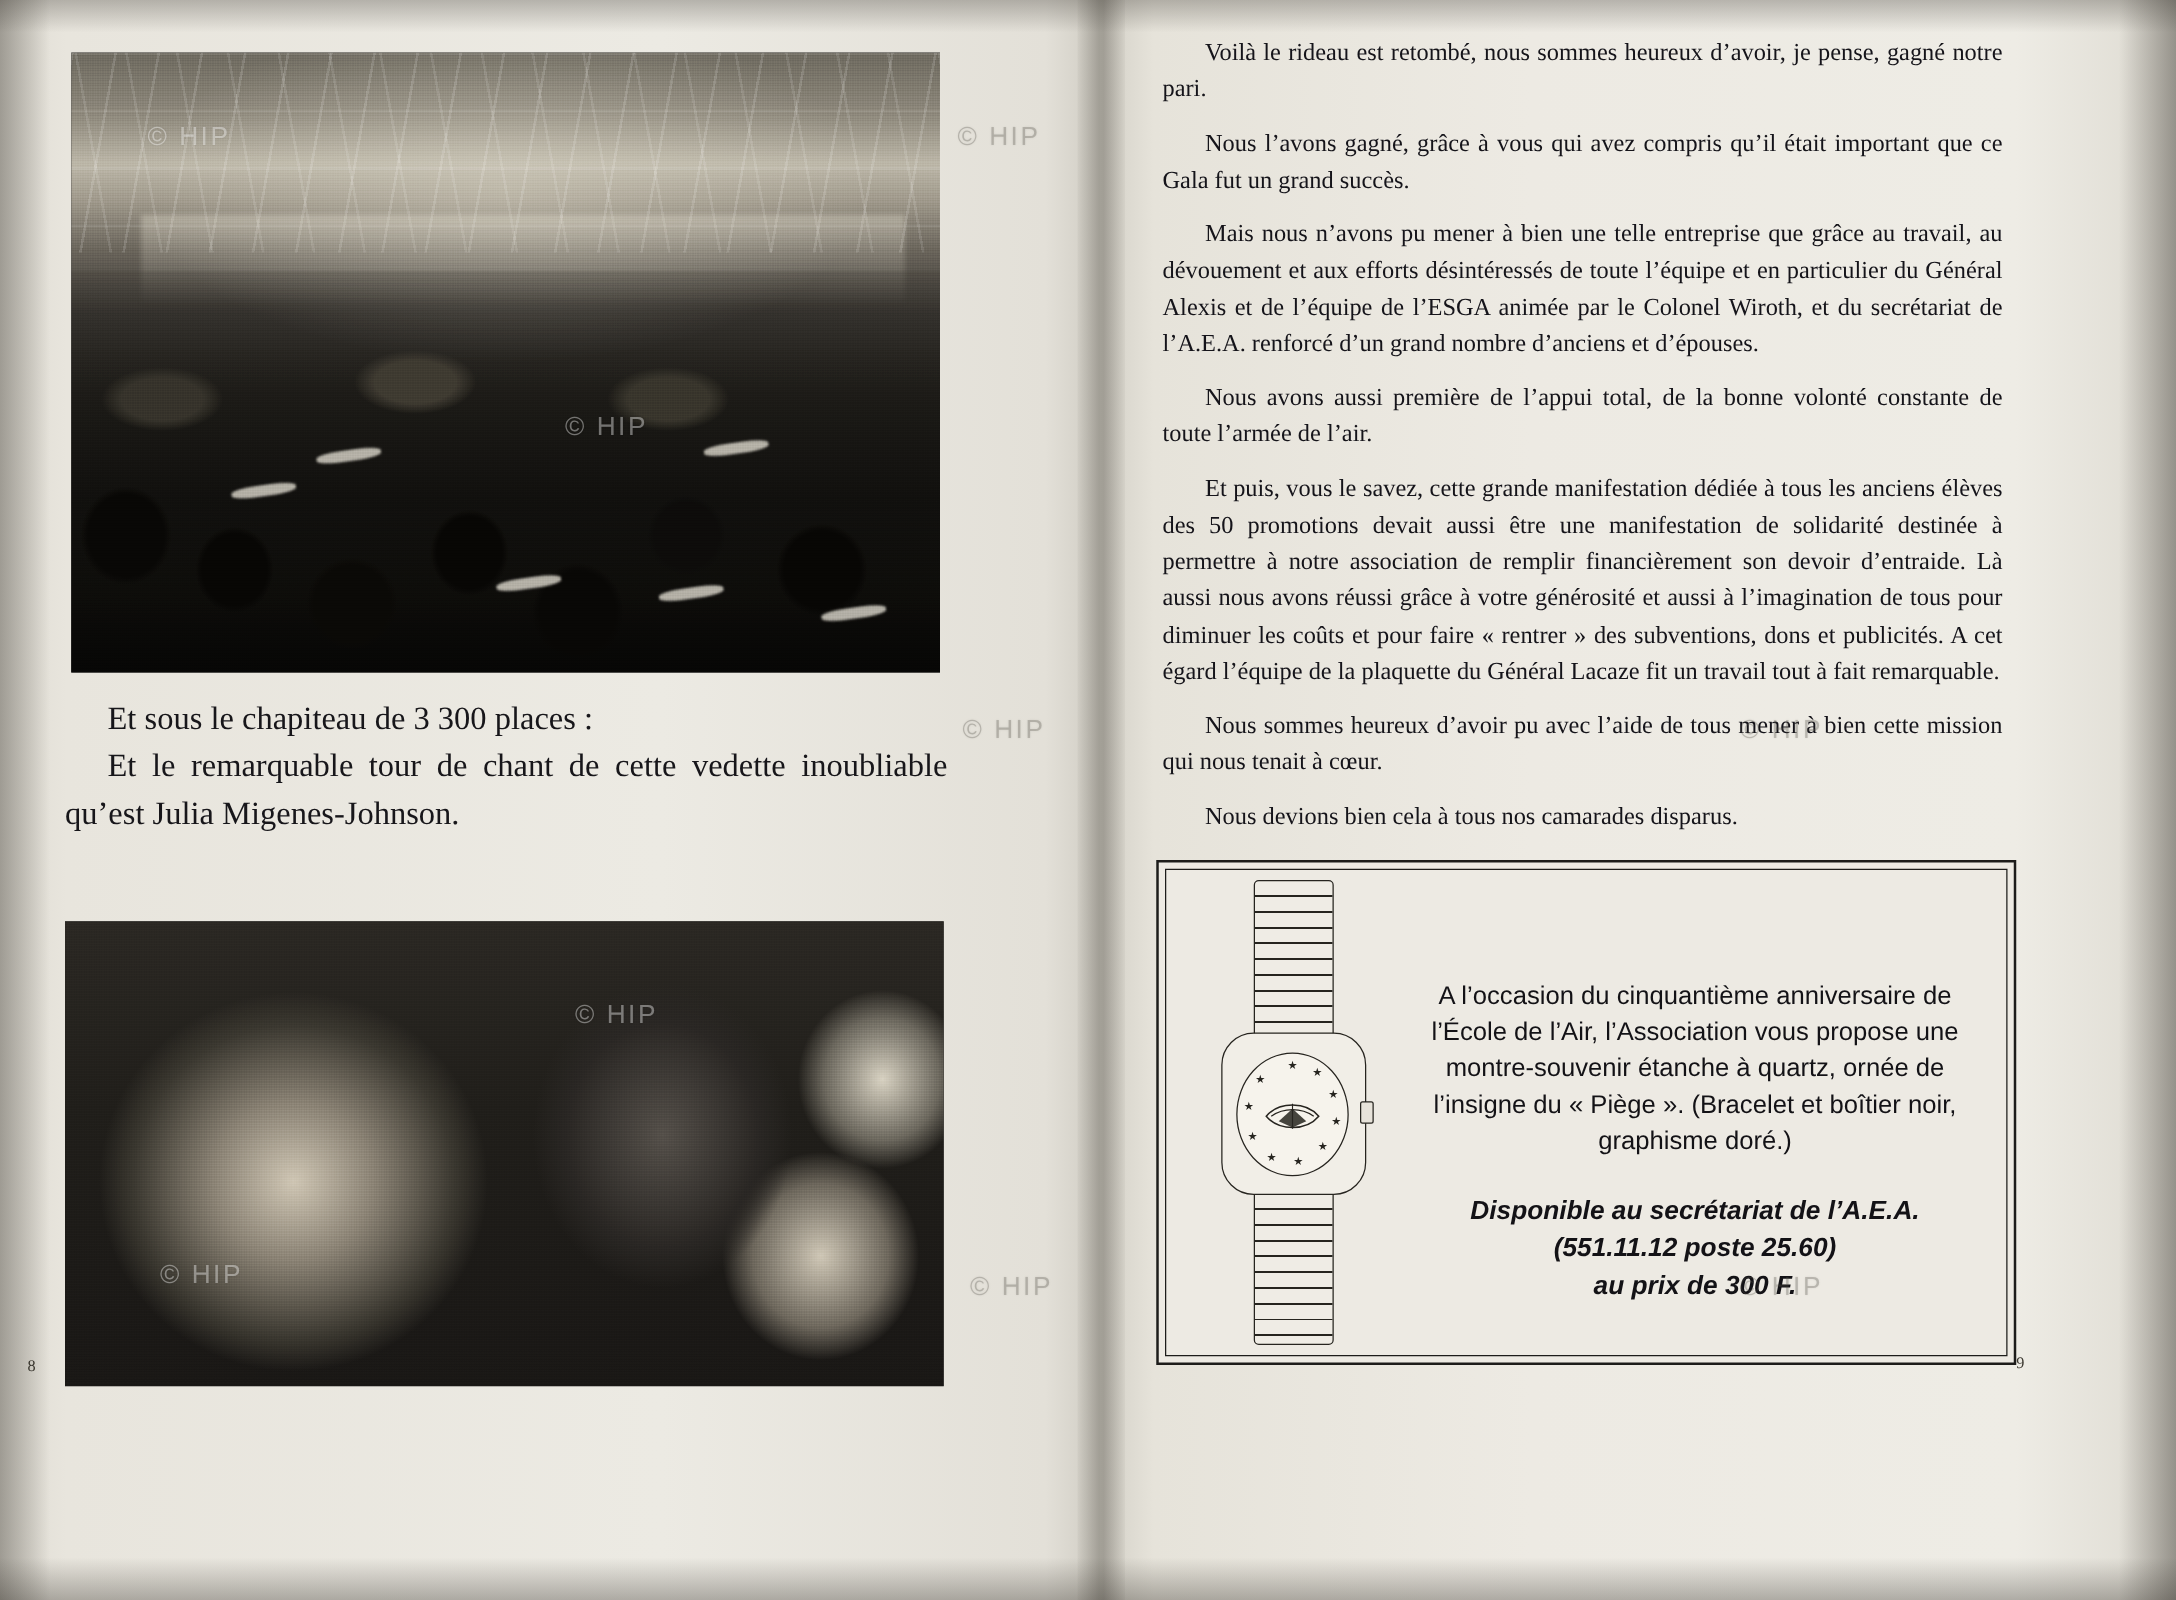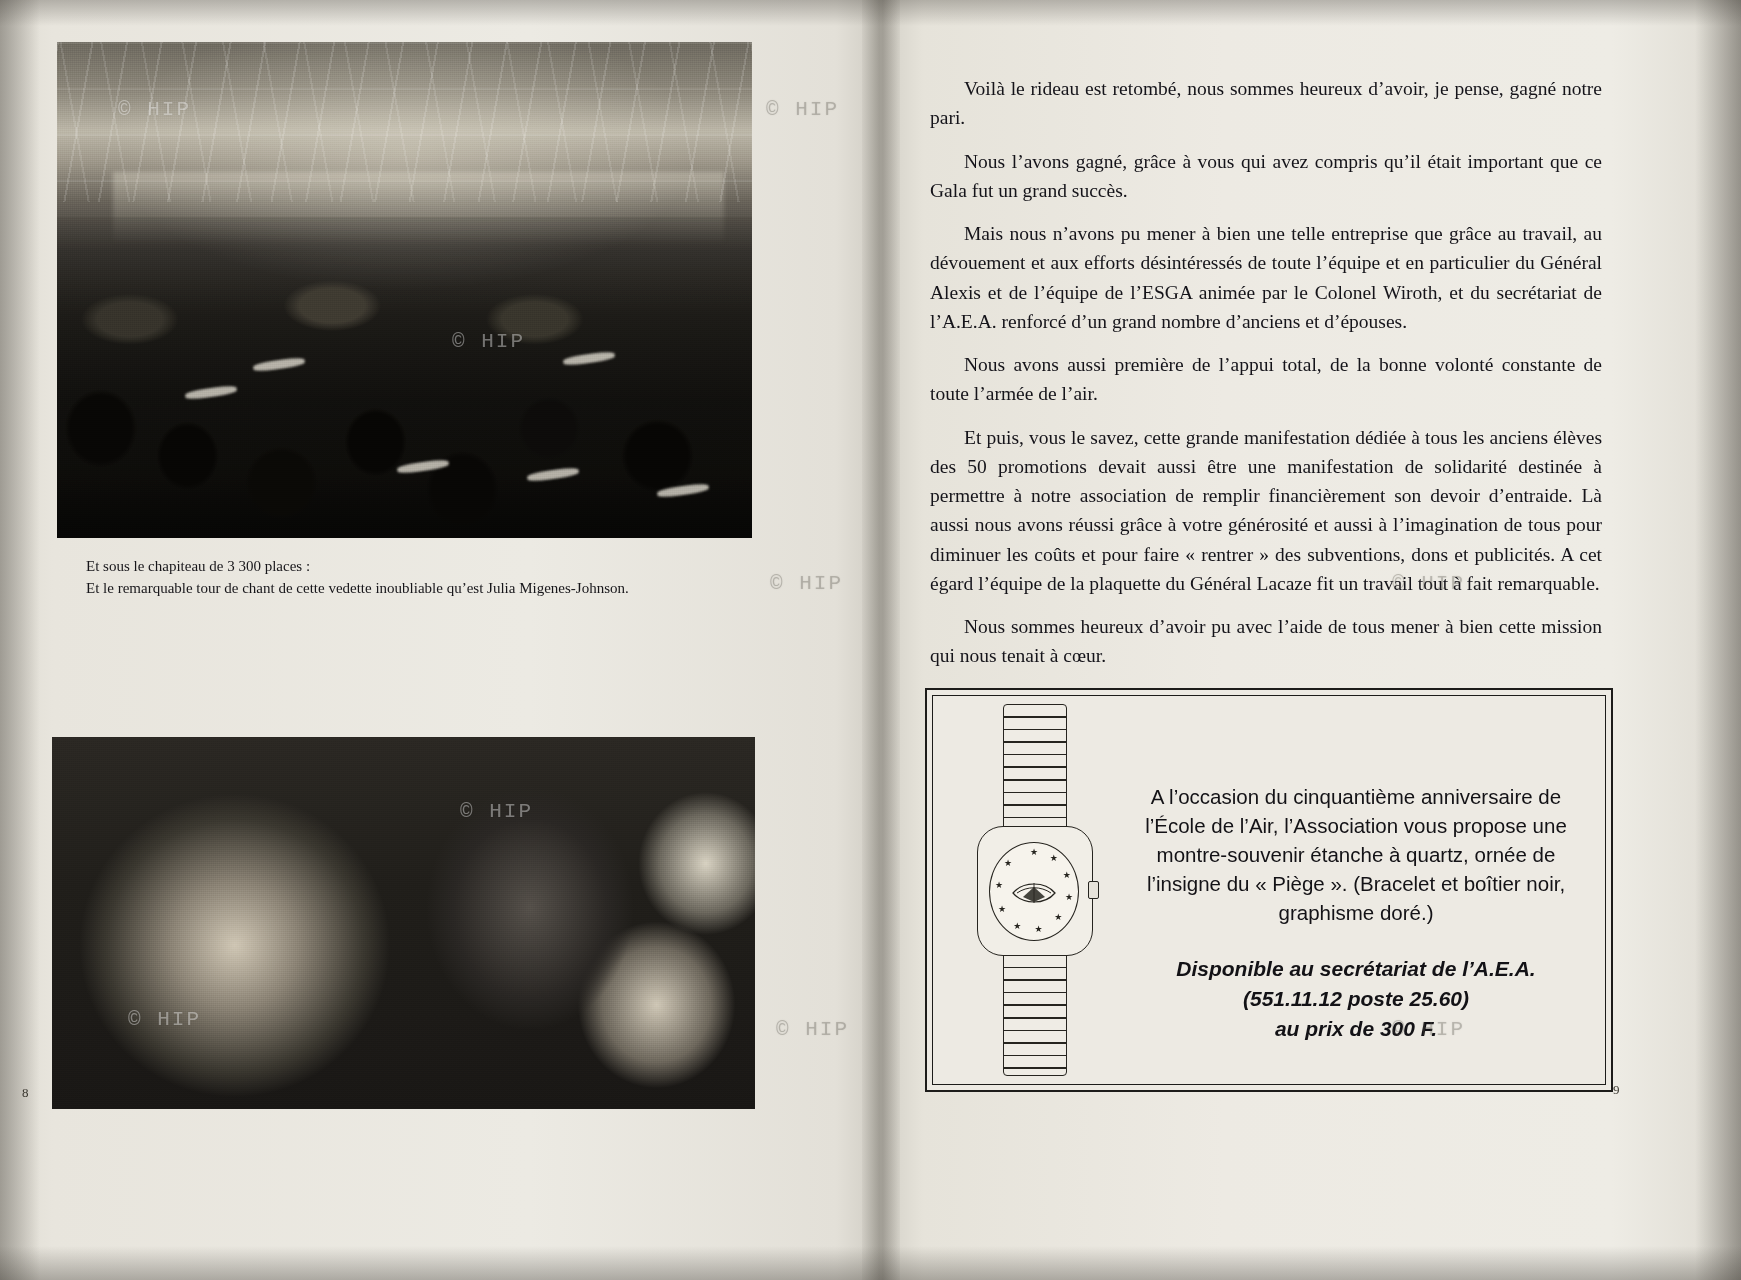--- a/index.html
+++ b/index.html
@@ -145,37 +145,36 @@
       repeating-linear-gradient(90deg, rgba(255,255,255,0.02) 0 1px, rgba(0,0,0,0.02) 1px 2px);
     mix-blend-mode: overlay;
   }
 
   
   .left-text {
     position: absolute;
     left: 52px;
     top: 556px;
     width: 706px;
-    font-size: 15px;
+    font-size: 26px;
     line-height: 1.46;
     color: #17161a;
     text-align: justify;
   }
   .left-text p { margin: 0; text-indent: 34px; }
 
   .right-col {
     position: absolute;
     left: 930px;
     top: 28px;
     width: 672px;
     font-size: 19.5px;
     line-height: 1.5;
     color: #15141a;
     text-align: justify;
-    margin-top: 46px;
   }
   .right-col p {
     margin: 0 0 14px 0;
     text-indent: 34px;
   }
   .signature {
     margin-top: 18px;
     text-align: right;
     text-indent: 0;
     line-height: 1.35;
@@ -288,21 +287,21 @@
     font-family: "Liberation Serif", serif;
     font-size: 13px;
     color: #3a372f;
   }
   .folio-left { left: 22px; top: 1085px; }
   .folio-right { left: 1613px; top: 1082px; }
 
   
   .wm {
     position: absolute;
-    font-family: Liberation Mono, monospace;
+    font-family: Liberation Sans, sans-serif;
     font-size: 21px;
     letter-spacing: 2px;
     color: rgba(255,255,255,0.40);
     text-shadow: 0 0 2px rgba(0,0,0,0.08);
     pointer-events: none;
     user-select: none;
   }
   .wm.dark { color: rgba(90,86,76,0.30); }
 </style>
 </head>

